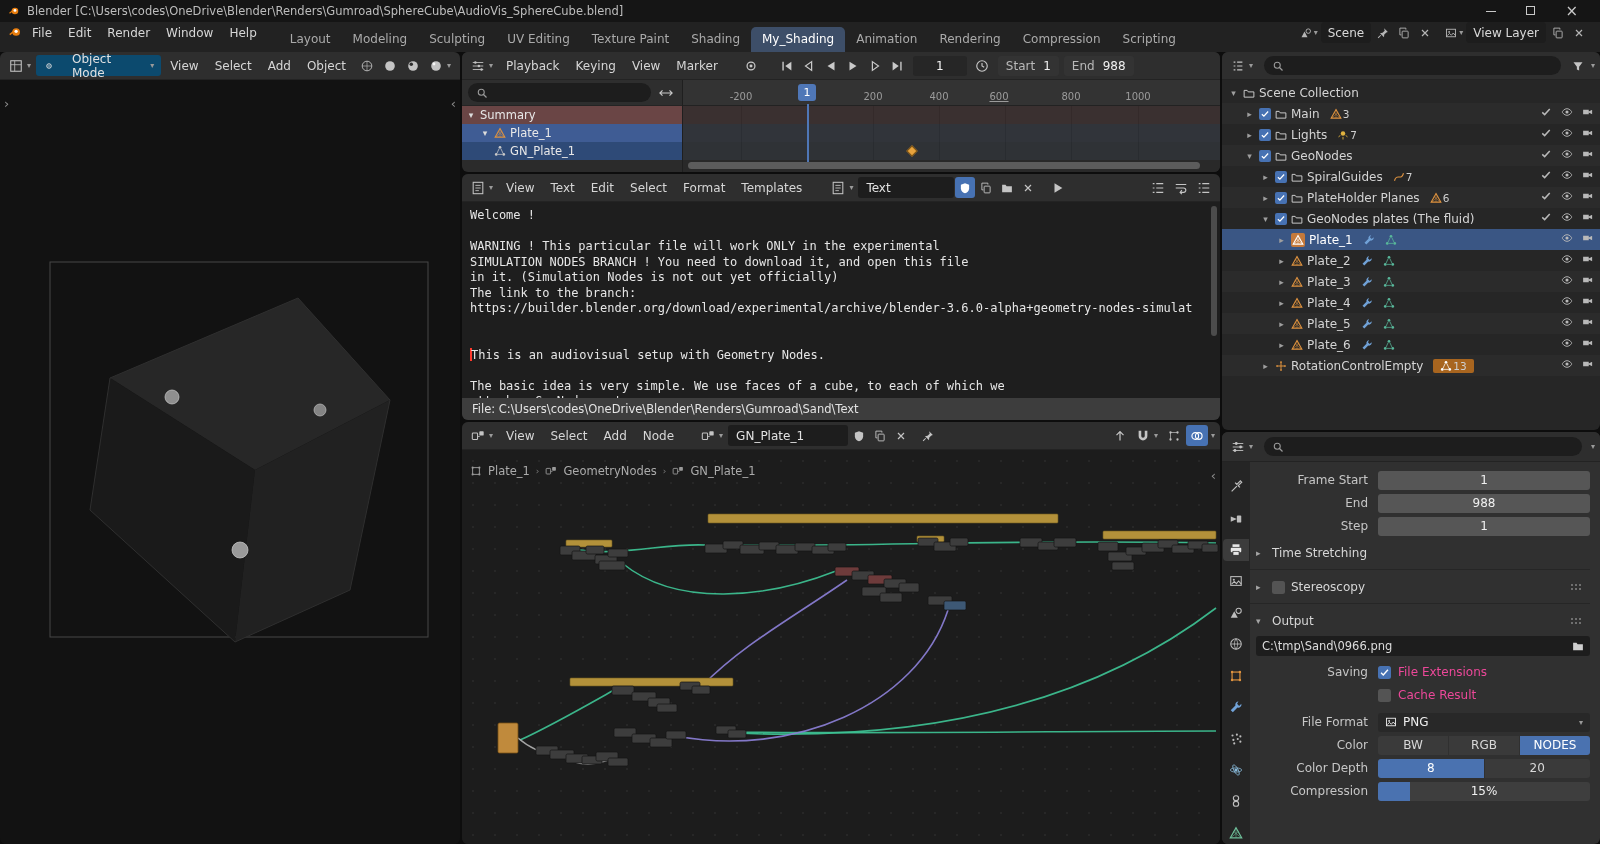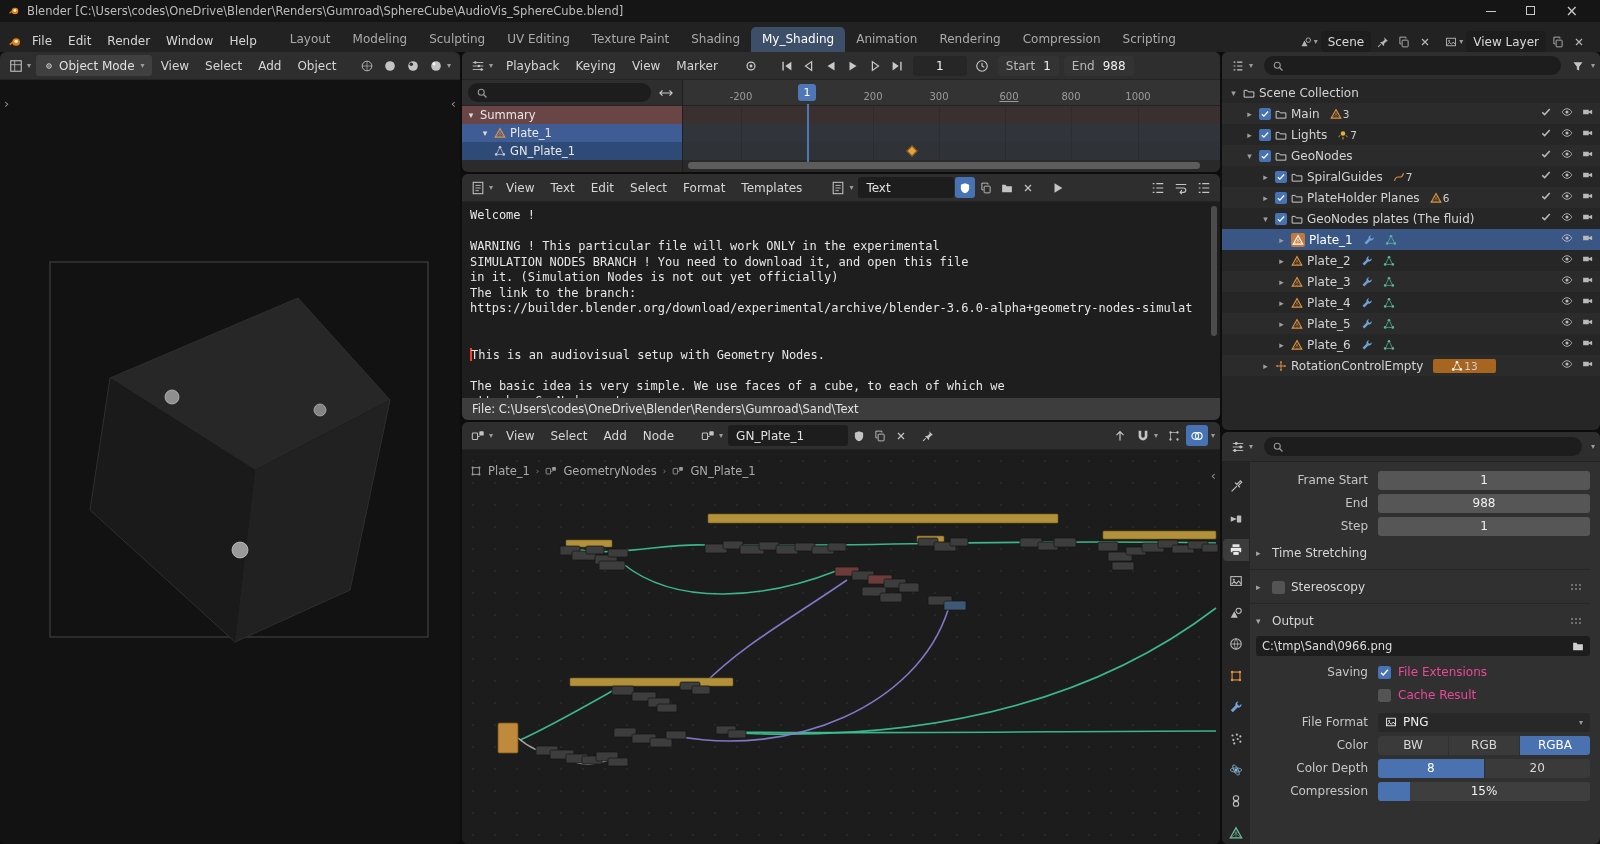--- a/index.html
+++ b/index.html
@@ -11,38 +11,38 @@
 .i.sm{width:12px;height:12px}
 .cart{font-size:8px;color:#9a9a9a;margin-left:2px}
 
 .titlebar{position:absolute;left:0;top:0;width:1600px;height:22px;background:#151515;display:flex;align-items:center;gap:7px;padding:0 8px}
 .titlebar .t{color:#bdbdbd;font-size:11.5px;white-space:nowrap}
 .winbtns{margin-left:auto;display:flex;align-items:center;gap:30px;padding-right:14px}
 .winbtns span{color:#c9c9c9;font-size:12px;line-height:1;cursor:default}
 .winbox{width:9px;height:9px;border:1px solid #c9c9c9;display:inline-block}
 .winmin{width:10px;height:1px;background:#c9c9c9;display:inline-block;margin-bottom:3px}
 
-.topbar{position:absolute;left:0;top:22px;width:1600px;height:30px;background:#222;display:flex;align-items:flex-end;padding:0 6px}
+.topbar{position:absolute;left:0;top:22px;width:1600px;height:30px;background:#222;display:flex;align-items:flex-start;padding:0 6px}
 .menu{padding:0 8px;height:22px;line-height:22px;border-radius:3px;color:#d6d6d6;white-space:nowrap}
 .tabs{display:flex;align-items:flex-end;height:30px;margin-left:14px}
 .tab{padding:5px 11px 6px;color:#aaa;white-space:nowrap;border-radius:5px 5px 0 0;font-size:12px}
 .tab.active{background:#3d4e68;color:#fff}
 .scenew{margin-left:auto;display:flex;align-items:center;gap:3px;padding-right:6px}
 .pillfield{background:#1d1d1d;border-radius:4px;height:21px;display:flex;align-items:center;gap:5px;padding:0 7px;color:#d9d9d9}
 .tinybtn{width:18px;height:20px;display:flex;align-items:center;justify-content:center;color:#b5b5b5}
 
 .ed{position:absolute;border-radius:6px;overflow:hidden;background:#2b2b2b}
 .hdr{height:28px;background:#2e2e2e;display:flex;align-items:center;gap:1px;padding:0 5px;border-bottom:1px solid #232323;position:relative;z-index:5}
 .btn{height:21px;display:flex;align-items:center;gap:2px;padding:0 4px;border-radius:3px;color:#c4c4c4}
 .btn.on{background:#4772b3;color:#fff}
 .grow{flex:1}
 
 .vp{left:0;top:52px;width:460px;height:792px;background:#131313}
 .vp .hdr{background:#2e2e2e}
-.modebtn{background:#404040;border-radius:3px;height:21px;display:flex;align-items:center;gap:4px;padding:0 7px;color:#e0e0e0}
+.modebtn{background:#0c4a6e;border-radius:3px;height:21px;display:flex;align-items:center;gap:17px;padding:0 7px;color:#e0e0e0}
 .vpcanvas{position:absolute;left:0;top:28px;width:460px;height:764px;background:#121212}
 .chev{position:absolute;color:#8d8d8d;font-size:13px;z-index:6}
 
 .tl{left:462px;top:52px;width:758px;height:120px;background:#2b2b2b}
 .tl-filter{position:absolute;left:0;top:28px;width:220px;height:26px;background:#2e2e2e;display:flex;align-items:center;gap:4px;padding:0 6px;border-bottom:1px solid #242424}
 .searchpill{background:#1d1d1d;border-radius:10px;height:19px;display:flex;align-items:center;gap:5px;padding:0 8px;color:#9a9a9a}
 .tl-channels{position:absolute;left:0;top:54px;width:220px;height:54px;background:#2b2b2b}
 .chrow{height:18px;display:flex;align-items:center;gap:4px;padding:0 4px;color:#e8e8e8;font-size:11.5px}
 .chrow .arr{font-size:9px;color:#dcdcdc;width:10px;text-align:center}
 .keyarea{position:absolute;left:220px;top:28px;width:538px;height:92px;background:#292929;border-left:1px solid #1f1f1f}
@@ -69,21 +69,21 @@
 .crumb .sep{color:#7a7a7a;font-size:9px}
 
 .ol{left:1222px;top:52px;width:378px;height:378px;background:#262626}
 .oltree{position:absolute;left:0;top:28px;width:378px;height:350px;overflow:hidden;padding-top:2px}
 .orow{position:relative;height:21px;display:flex;align-items:center;gap:4px;color:#d4d4d4;font-size:12px}
 .orow:nth-child(even){background:rgba(255,255,255,.025)}
 .orow.sel{background:#3a5684;color:#fff}
 .orow .arr{width:11px;text-align:center;font-size:9px;color:#9f9f9f}
 .ob{display:flex;align-items:center;gap:1px;margin-left:6px}
 .ob .cnt{font-size:10.5px;color:#cfcfcf}
-.obadge{background:#a8651f;border-radius:2px;display:flex;align-items:center;padding:0 18px;height:14px}
+.obadge{background:#a8651f;border-radius:2px;display:flex;align-items:center;padding:0 7px;height:14px}
 .rics{position:absolute;right:0;top:0;height:21px}
 .rics .i{position:absolute;top:3px;color:#b9b9b9}
 .cbx{width:12px;height:12px;border-radius:2px;background:#4772b3;display:flex;align-items:center;justify-content:center}
 .cbx .i{width:10px;height:10px;color:#fff}
 .iconhl{background:#c4793b;border-radius:2px;padding:1px;display:flex}
 
 .pr{left:1222px;top:432px;width:378px;height:412px;background:#303030}
 .ptabs{position:absolute;left:0;top:30px;width:28px;height:382px;background:#252525;display:flex;flex-direction:column;align-items:center;padding-top:14px;gap:9px}
 .ptab{width:26px;height:24px;display:flex;align-items:center;justify-content:center;border-radius:4px 0 0 4px}
 .ptab.active{background:#3c3c3c}
@@ -447,22 +447,22 @@
               <path d="M7 4.5L4 11M9 4.5l3 6.5M5 12.5h6" stroke="currentColor" fill="none" stroke-width="1"></path>
             </svg>
           </span>
           <span>GN_Plate_1</span>
         </div>
       </div>
     <div class="keyarea" id="keyarea">
       <div class="ruler" id="tl-ruler">
           <span class="tick" style="left: 58px;">-200</span>
           <span class="tick" style="left: 190px;">200</span>
-          <span class="tick" style="left: 256px;">300</span>
-          <span class="tick" style="left: 326px; text-decoration: underline;">600</span>
+          <span class="tick" style="left: 256px;">400</span>
+          <span class="tick" style="left: 316px; text-decoration: underline;">600</span>
           <span class="tick" style="left: 388px;">800</span>
           <span class="tick" style="left: 455px;">1000</span>
         </div>
     <div class="gline" style="left: 58px;"></div>
         <div class="gline" style="left: 190px;"></div>
         <div class="gline" style="left: 256px;"></div>
         <div class="gline" style="left: 322px;"></div>
         <div class="gline" style="left: 388px;"></div>
         <div class="gline" style="left: 455px;"></div>
         <div class="tintrow" style="top: 26px; background: rgba(150, 90, 90, 0.16);"></div>
@@ -1543,21 +1543,21 @@
             </span>
             <span>PNG</span>
             <span class="cart">▾</span>
           </div>
         </div>
       <div class="prow">
           <span class="plab">Color</span>
           <div class="seg" id="seg-color">
             <span class="sbtn">BW</span>
             <span class="sbtn">RGB</span>
-            <span class="sbtn on">RGBA</span>
+            <span class="sbtn on">NODES</span>
           </div>
         </div>
       <div class="prow">
           <span class="plab">Color Depth</span>
           <div class="seg" id="seg-depth">
             <span class="sbtn on">8</span>
             <span class="sbtn">20</span>
           </div>
         </div>
       <div class="prow">

